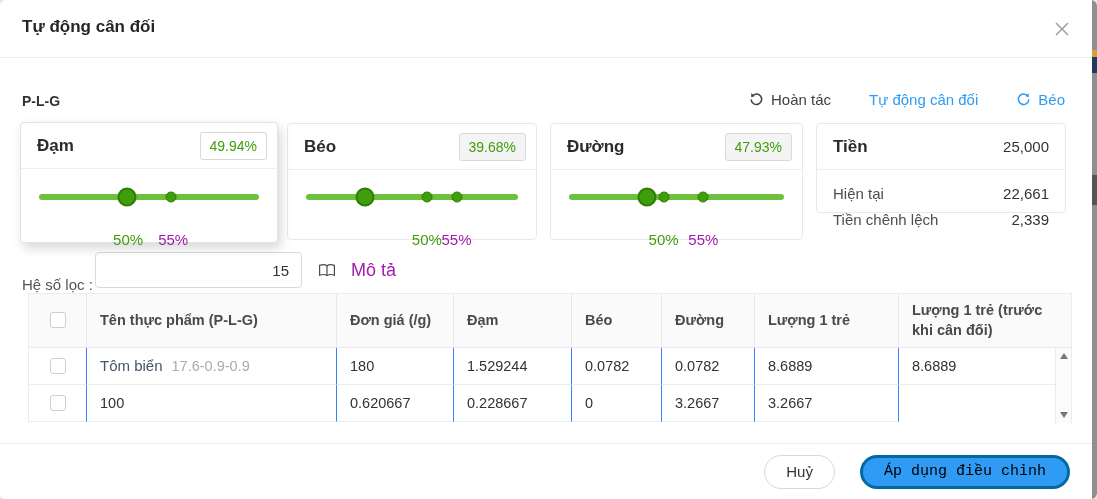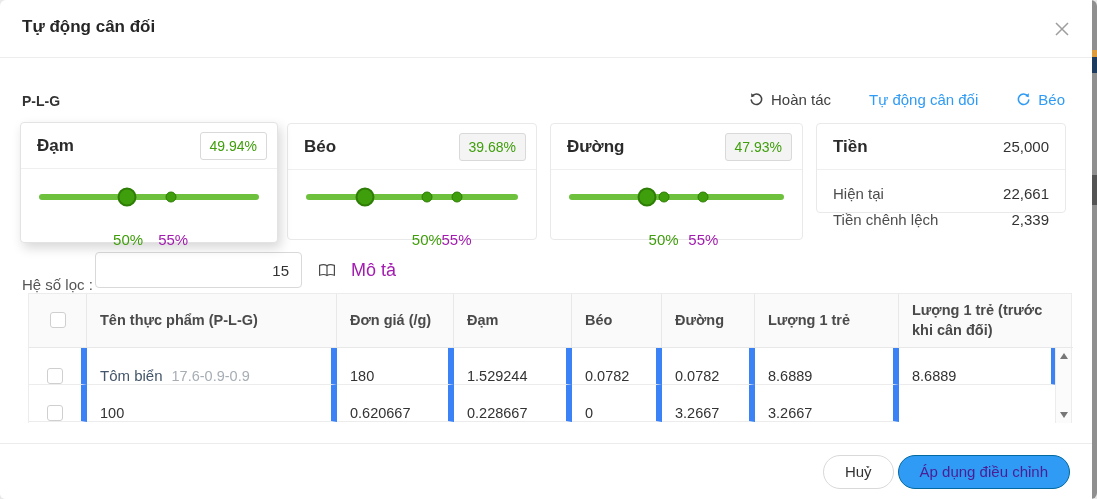--- a/index.html
+++ b/index.html
@@ -54,39 +54,39 @@
                 font-family:"Liberation Sans","DejaVu Sans",sans-serif;}
   .desc{position:absolute;left:318px;top:260px;display:flex;align-items:center;gap:15px;font-size:18px;color:#a21caf;cursor:pointer;}
   
   .table{position:absolute;left:28px;top:293px;width:1044px;border:1px solid #ececec;border-bottom:none;}
   .thead{display:grid;grid-template-columns:58px 250px 117px 118px 90px 93px 144px 174px;background:#fafafa;}
   .th{border-right:1px solid #e8e8e8;border-bottom:1px solid #e8e8e8;padding:6px 13px;display:flex;
       align-items:center;font-size:14.5px;font-weight:600;color:#4a4a4a;line-height:1.4;min-height:47px;}
   .th:last-child{border-right:none;}
   .tbody-wrap{position:relative;height:75px;overflow:hidden;background:#fff;}
   .trow{display:grid;grid-template-columns:58px 250px 117px 118px 90px 93px 144px 158px;height:37px;}
-  .td{border-right:6px solid #3b82f6;border-bottom:1px solid #ececec;padding:0 13px;display:flex;
-      align-items:flex-end;font-size:14.5px;color:#333;overflow:hidden;white-space:nowrap;}
+  .td{border-right:1px solid #3b82f6;border-bottom:1px solid #ececec;padding:0 13px;display:flex;
+      align-items:center;font-size:14.5px;color:#333;overflow:hidden;white-space:nowrap;}
   .cbcell{justify-content:center;padding:0;}
   .cb{width:16px;height:16px;border:1px solid #cfcfcf;border-radius:3px;background:#fff;cursor:pointer;}
   .food-name{color:#44566b;font-size:15px;}
   .food-plg{color:#a6adb4;margin-left:9px;font-size:14.5px;}
   .vscroll{position:absolute;right:0;top:0;width:16px;height:75px;background:#fbfbfb;border-left:1px solid #ececec;
            display:flex;flex-direction:column;justify-content:space-between;align-items:center;padding:5px 0;}
   .arr-up{width:0;height:0;border-left:4px solid transparent;border-right:4px solid transparent;
           border-bottom:6px solid #777;cursor:pointer;}
   .arr-down{width:0;height:0;border-left:4px solid transparent;border-right:4px solid transparent;
             border-top:6px solid #777;cursor:pointer;}
   
   .footer{position:absolute;left:0;right:5px;top:443px;bottom:0;border-top:1px solid #ececec;
-          display:flex;align-items:center;justify-content:flex-end;gap:4px;padding-right:22px;background:#fff;}
+          display:flex;align-items:center;justify-content:flex-end;gap:25px;padding-right:22px;background:#fff;}
   .btn{height:34px;border-radius:17px;font-size:15px;display:inline-flex;align-items:center;
        justify-content:center;cursor:pointer;font-family:inherit;}
   .btn-cancel{background:#fff;border:1px solid #d9d9d9;color:#333;padding:0 21px;}
-  .btn-apply{background:#2f9bf4;border:1px solid #0369a1;color:#4c1d95;padding:0 21px;font-weight:500;}
+  .btn-apply{background:#2f9bf4;border:3px solid #0369a1;color:#000000;padding:0 21px;font-weight:500;font-family:Liberation Mono, monospace;}
   
   .edge-strip{position:absolute;right:0;top:0;width:5px;height:499px;background:#8f8f8f;z-index:10;}
   .edge-mark-orange{position:absolute;right:0;top:50px;width:5px;height:7px;background:#dc9b3c;}
   .edge-mark-navy{position:absolute;right:0;top:57px;width:5px;height:16px;background:#1d3a5f;}
   .edge-thumb{position:absolute;right:0;top:175px;width:5px;height:30px;background:#545454;}
   svg{display:block;}
 </style>
 </head>
 <body>
 

